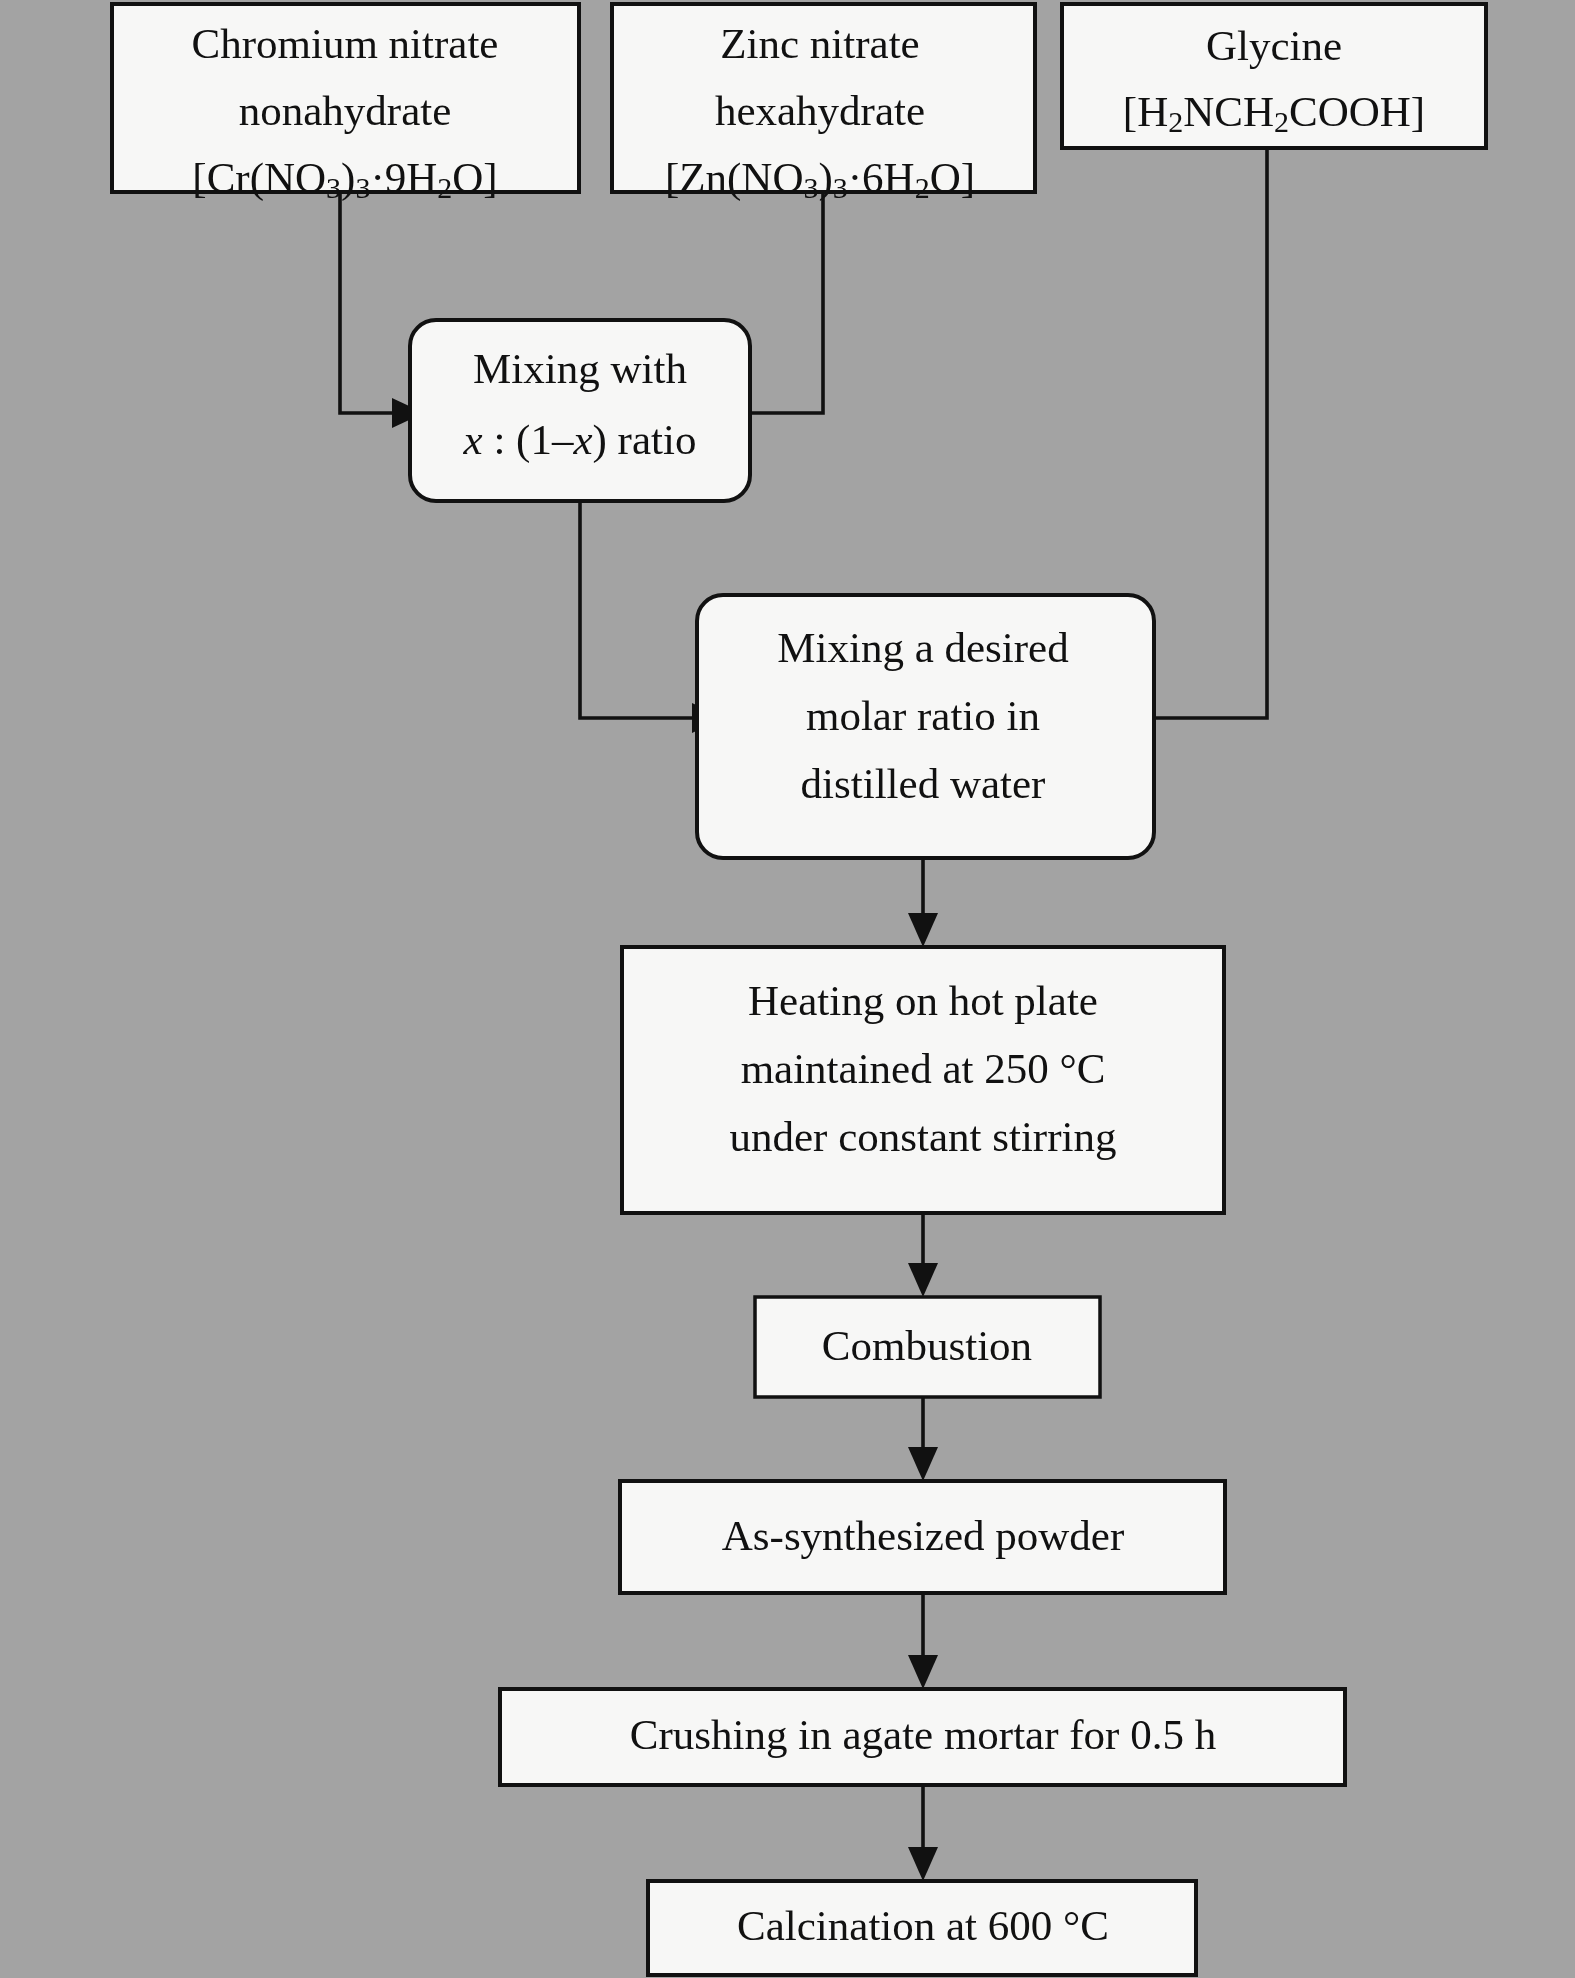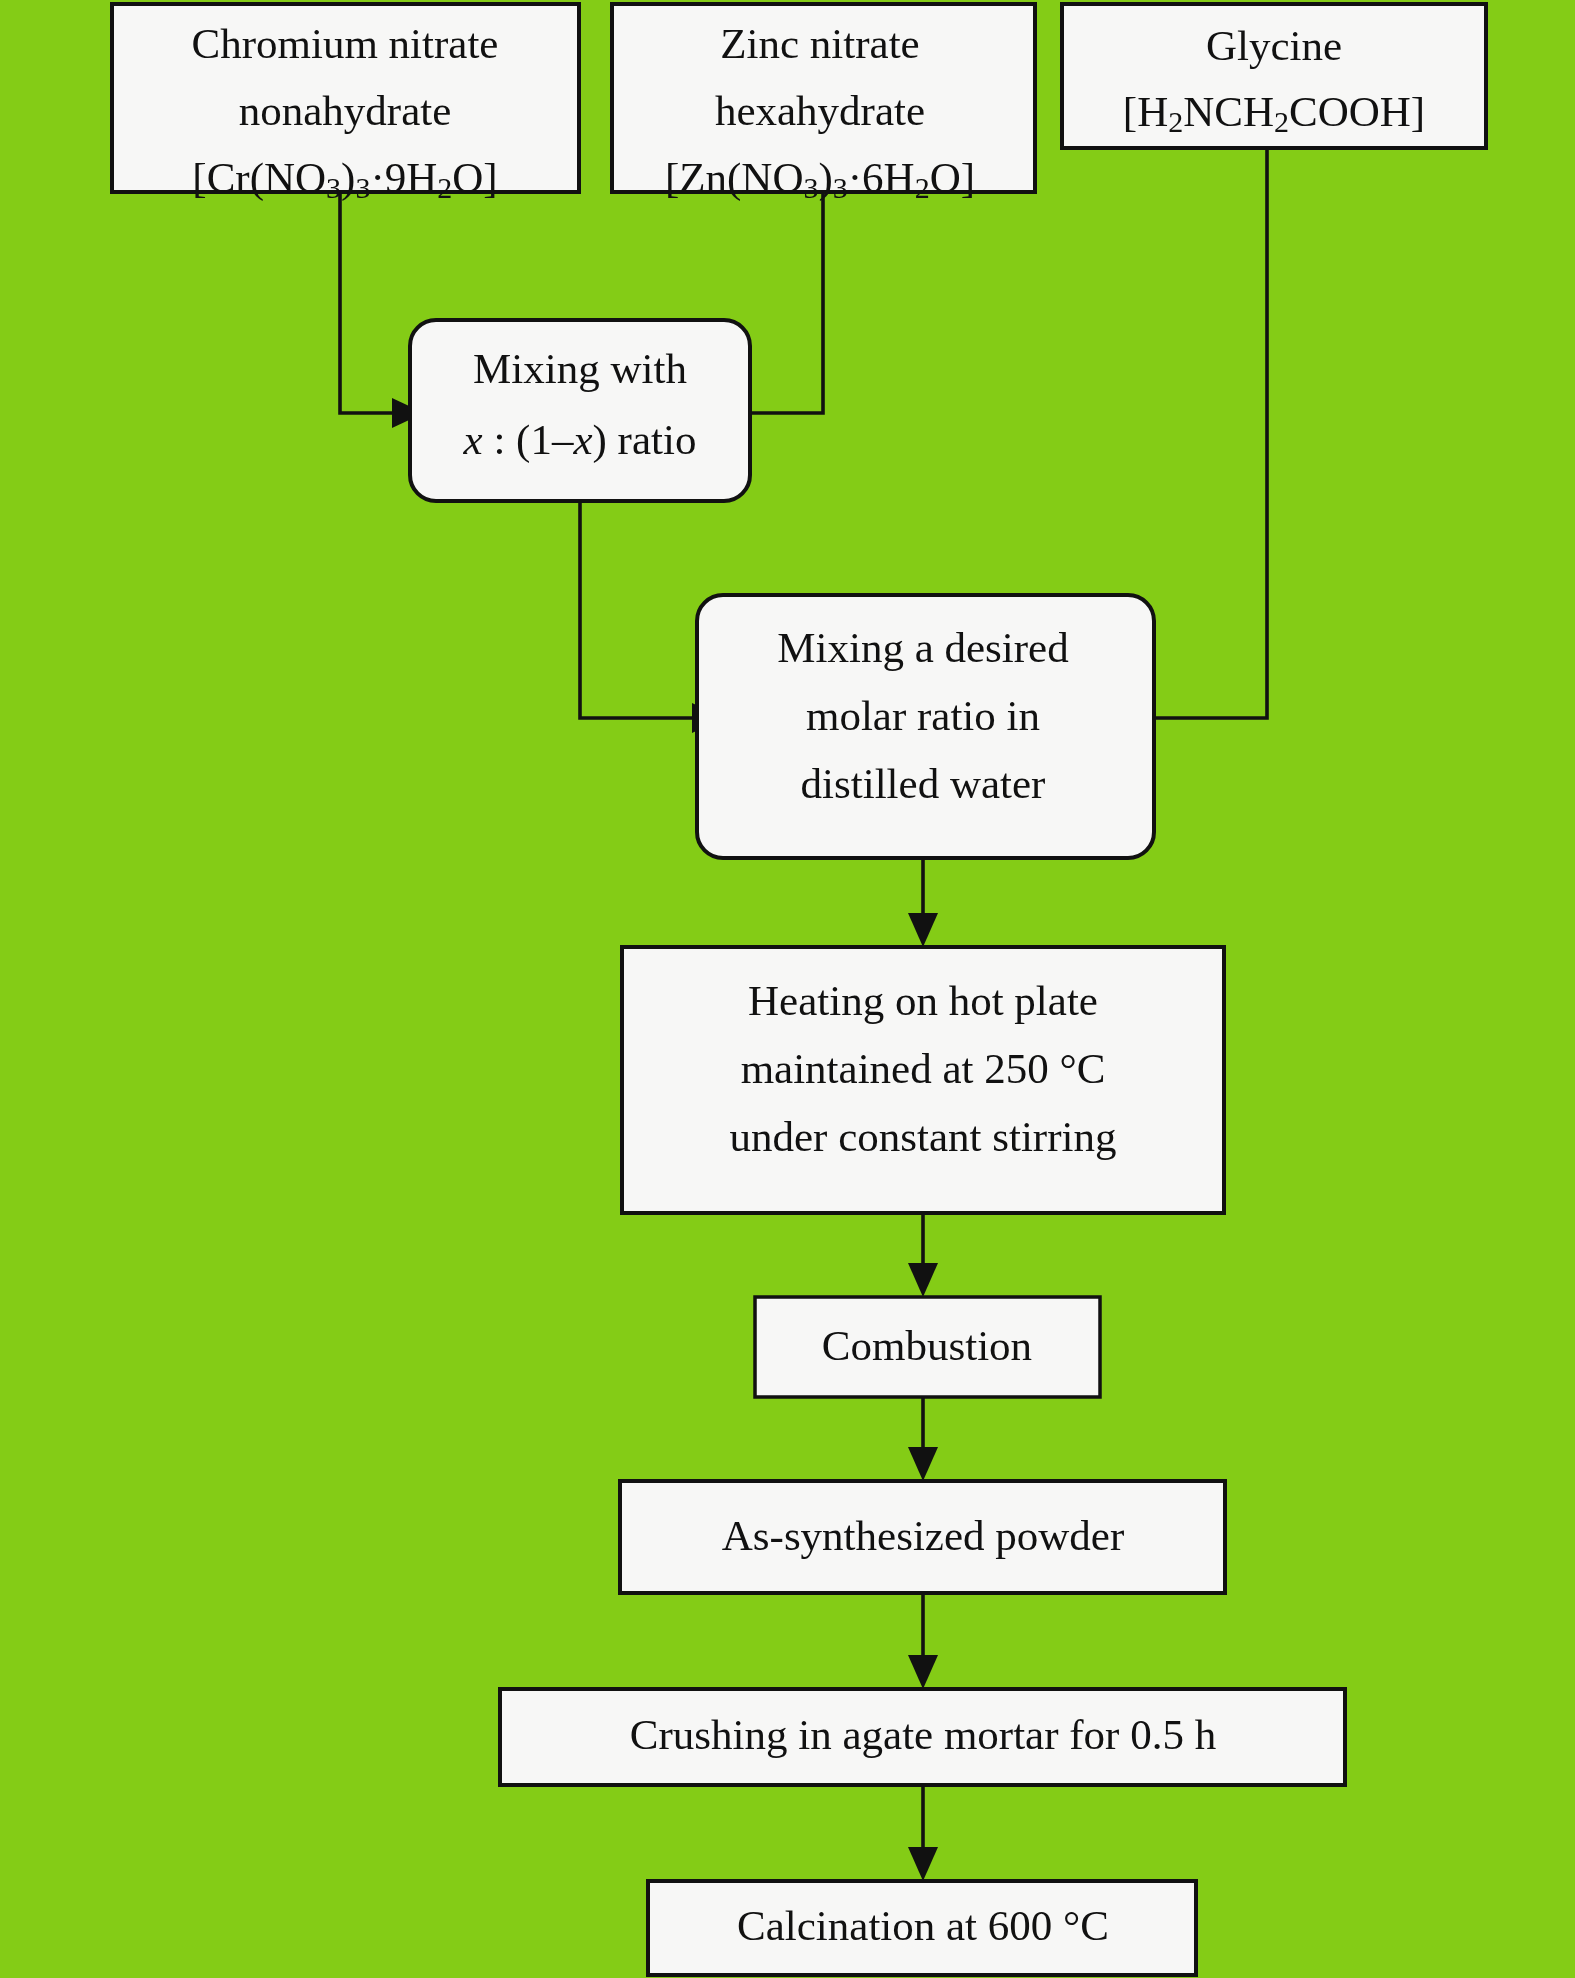--- a/index.html
+++ b/index.html
@@ -4,21 +4,21 @@
 <style>
   html, body {
     margin: 0;
     padding: 0;
     background: #f7f7f6;
   }
   #page {
     position: relative;
     width: 1575px;
     height: 1978px;
-    background: #84cc16;
+    background: #a3a3a3;
     overflow: hidden;
     font-family: "Liberation Serif", "DejaVu Serif", serif;
   }
   #flow {
     position: absolute;
     inset: 0;
     width: 1575px;
     height: 1978px;
     display: block;
   }

